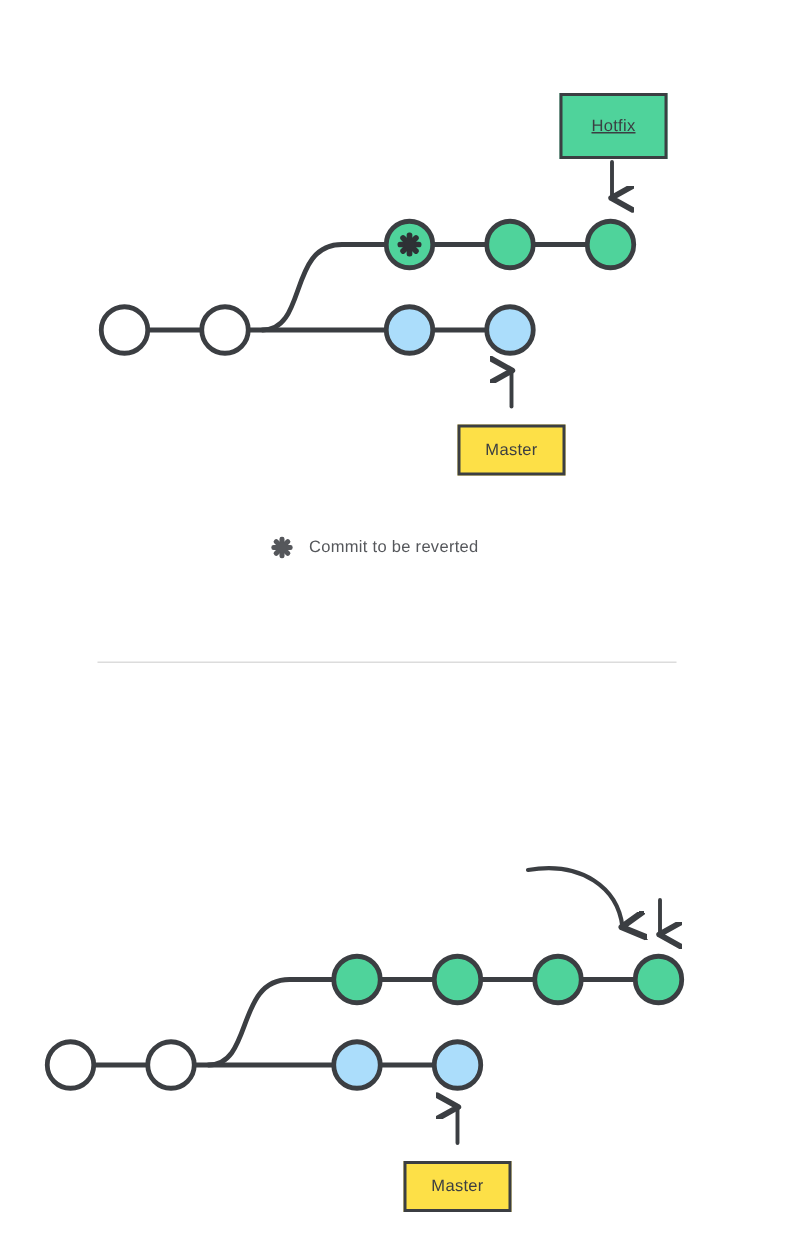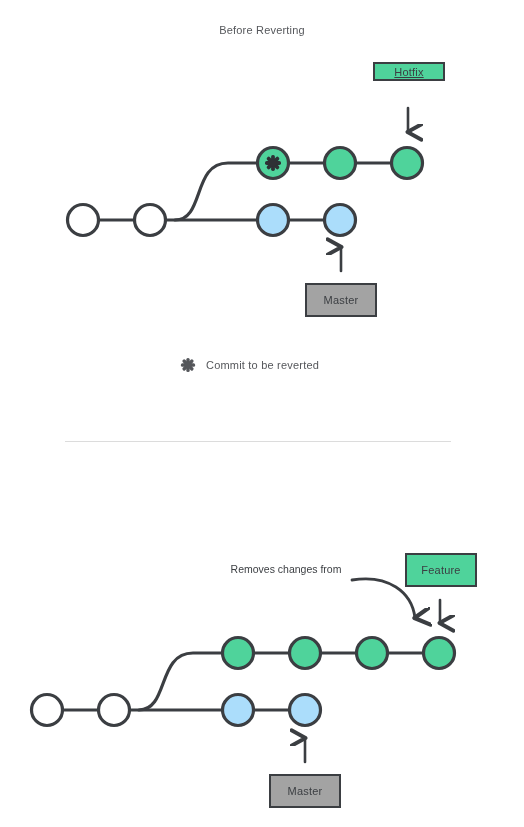--- a/index.html
+++ b/index.html
@@ -28,23 +28,23 @@
   .tag-box{
     position:absolute;
     box-sizing:border-box;
     border:2.5px solid #3b3e42;
     display:flex;align-items:center;justify-content:center;
     font-size:11px;
     letter-spacing:.2px;
     color:#3b3e42;
   }
   .tag-green{background:#4fd39b;}
-  .tag-blue{background:#a3a3a3;}
+  .tag-blue{background:#fde047;}
 
-  #tag-hotfix{left:373px;top:62px;width:72px;height:19px;text-decoration:underline;}
+  #tag-hotfix{left:373px;top:62px;width:72px;height:44px;text-decoration:underline;}
   #tag-master-top{left:305px;top:283px;width:72px;height:34px;}
   #tag-feature{left:405px;top:553px;width:72px;height:34px;}
   #tag-master-bottom{left:269px;top:774px;width:72px;height:34px;}
 
   .legend{
     position:absolute;
     left:180px;top:357px;
     display:flex;align-items:center;gap:10px;
     font-size:11px;
     color:#55575b;
@@ -134,37 +134,34 @@
       <circle cx="439" cy="653" r="15.5" fill="#4fd39b" stroke="#3b3e42" stroke-width="3.2"></circle>
 
       <path d="M352,580 C388,574 412,592 415,618" stroke="#3b3e42" stroke-width="2.8" fill="none" stroke-linecap="round" marker-end="url(#arrowhead)"></path>
 
       <path d="M440,600 L440,623" stroke="#3b3e42" stroke-width="2.6" fill="none" stroke-linecap="round" marker-end="url(#arrowhead)"></path>
 
       <path d="M305,762 L305,738" stroke="#3b3e42" stroke-width="2.6" fill="none" stroke-linecap="round" marker-end="url(#arrowhead)"></path>
     </g>
   </svg>
 
-  <div class="panel-title" id="title-before">Before Reverting</div>
 
   <div class="tag-box tag-green" id="tag-hotfix">Hotfix</div>
   <div class="tag-box tag-blue" id="tag-master-top">Master</div>
-  <div class="tag-box tag-green" id="tag-feature">Feature</div>
   <div class="tag-box tag-blue" id="tag-master-bottom">Master</div>
 
   <div class="legend">
     <svg width="16" height="16" viewBox="-9 -9 18 18" fill="#55575b">
       <rect x="-1.9" y="-8" width="3.8" height="16" rx="1.7"></rect>
       <rect x="-1.9" y="-8" width="3.8" height="16" rx="1.7" transform="rotate(45)"></rect>
       <rect x="-1.9" y="-8" width="3.8" height="16" rx="1.7" transform="rotate(90)"></rect>
       <rect x="-1.9" y="-8" width="3.8" height="16" rx="1.7" transform="rotate(135)"></rect>
       <circle cx="0" cy="0" r="3.6"></circle>
     </svg>
     <span class="legend-label">Commit to be reverted</span>
   </div>
 
   <div class="divider"></div>
 
   <div class="annotation">
-    <span>Removes changes from</span>
   </div>
 
 </div>
 
 </body></html>

